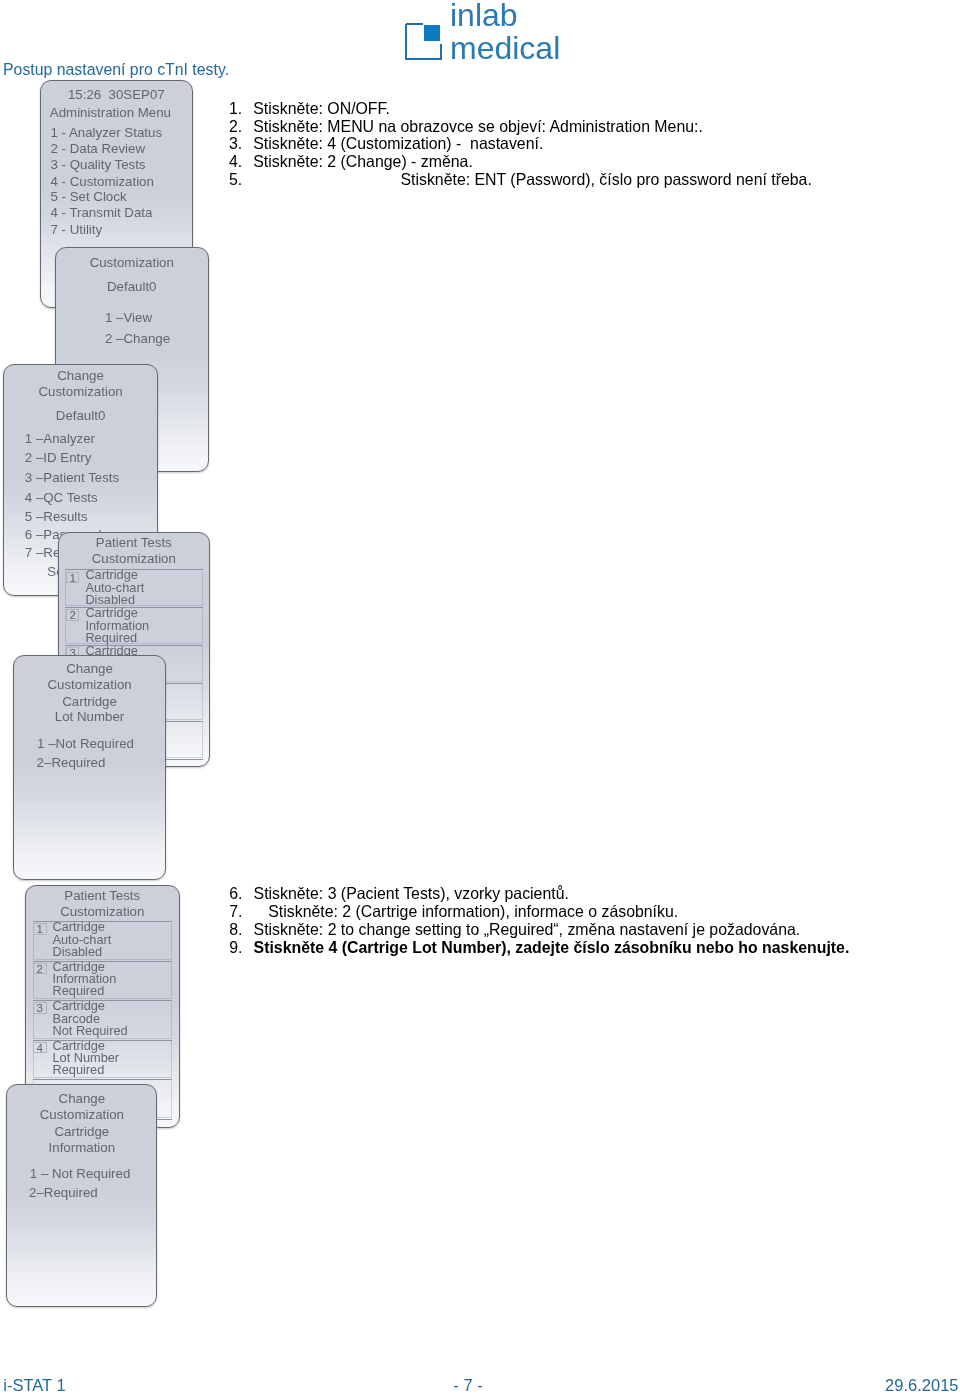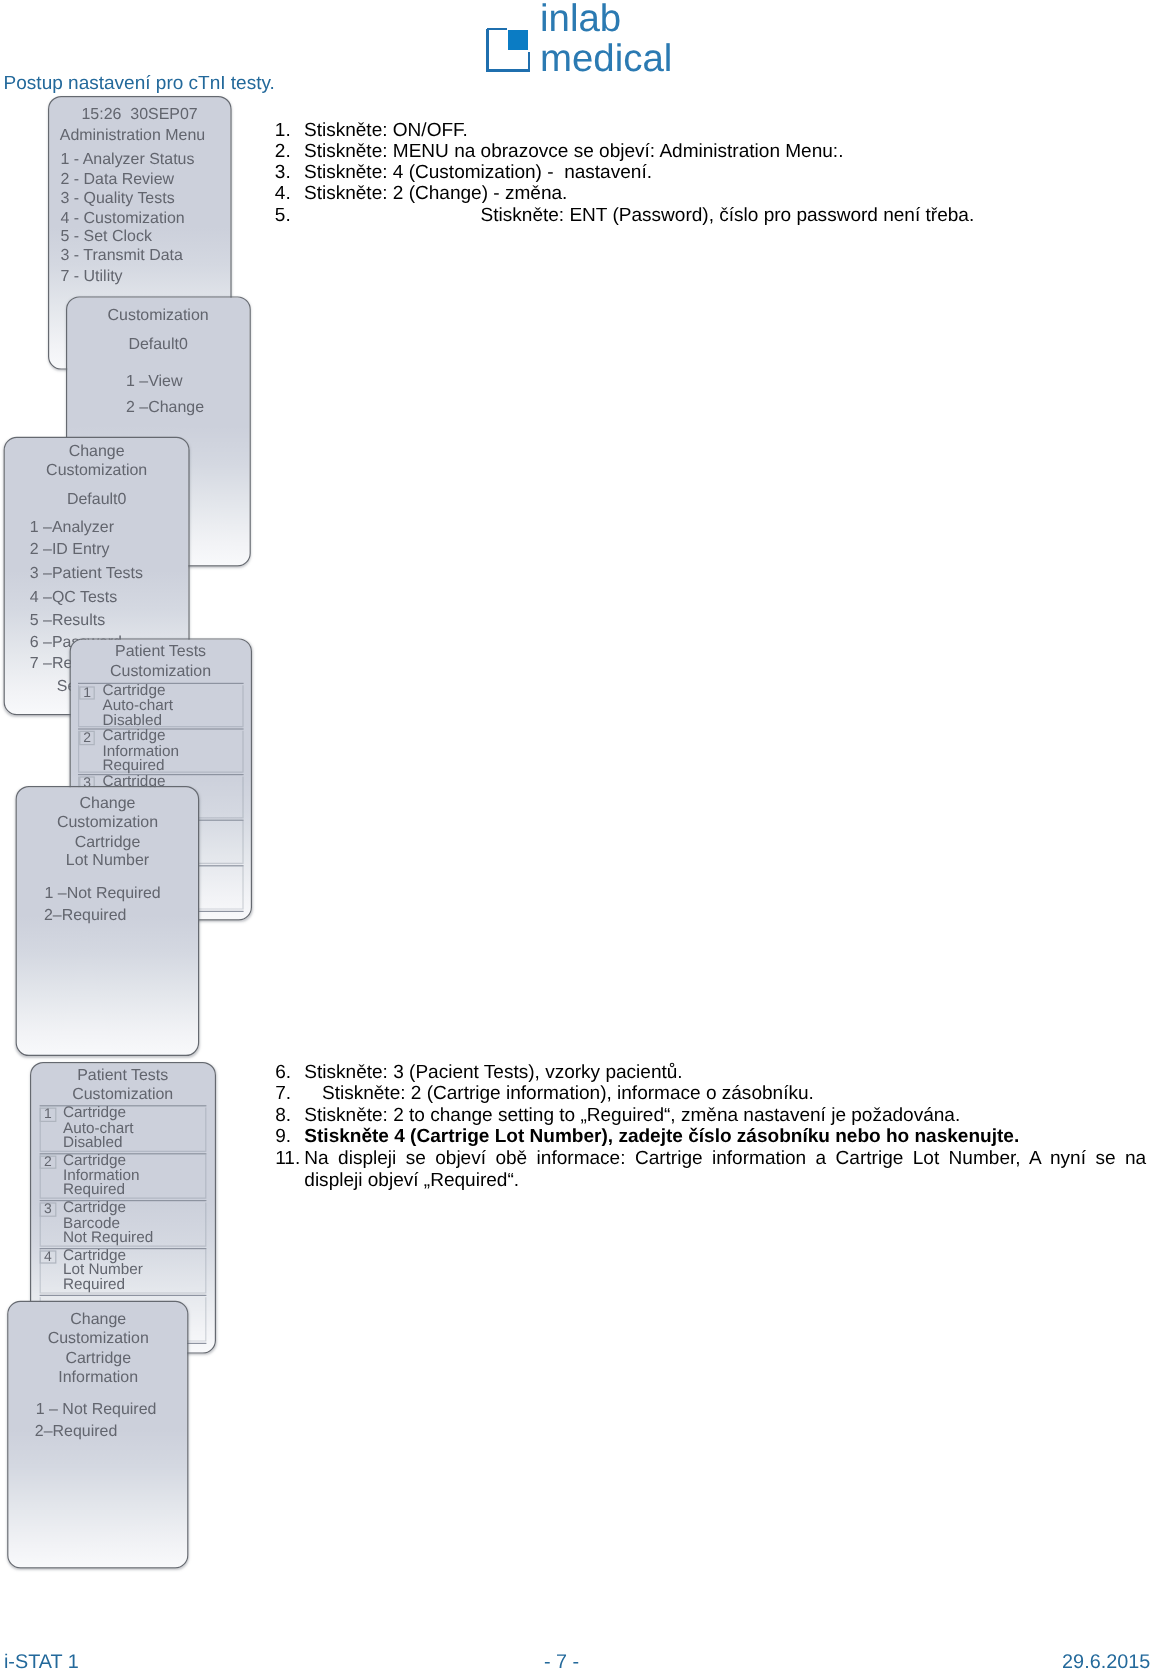--- a/index.html
+++ b/index.html
@@ -61,21 +61,21 @@
 
 <div id="screens">
     <div class="lcd" style="left: 40px; top: 80px; width: 151px; height: 225.5px;">
       <div class="ln l" style="top: 7.14px; left: 26.9px;">15:26  30SEP07</div>
       <div class="ln l" style="top: 24.84px; left: 8.8px;">Administration Menu</div>
       <div class="ln l" style="top: 44.84px; left: 9.45px;">1 - Analyzer Status</div>
       <div class="ln l" style="top: 60.94px; left: 9.45px;">2 - Data Review</div>
       <div class="ln l" style="top: 77.04px; left: 9.45px;">3 - Quality Tests</div>
       <div class="ln l" style="top: 93.74px; left: 9.45px;">4 - Customization</div>
       <div class="ln l" style="top: 109.34px; left: 9.45px;">5 - Set Clock</div>
-      <div class="ln l" style="top: 125.44px; left: 9.45px;">3 - Transmit Data</div>
+      <div class="ln l" style="top: 125.44px; left: 9.45px;">4 - Transmit Data</div>
       <div class="ln l" style="top: 141.54px; left: 9.45px;">7 - Utility</div>
     </div>
     <div class="lcd" style="left: 55px; top: 246.5px; width: 151.5px; height: 223.8px;">
       <div class="ln" style="top: 8.84px;">Customization</div>
       <div class="ln" style="top: 32.54px;">Default0</div>
       <div class="ln l" style="top: 63.64px; left: 49px;">1 –View</div>
       <div class="ln l" style="top: 84.54px; left: 49px;">2 –Change</div>
     </div>
     <div class="lcd" style="left: 3.3px; top: 364px; width: 152.5px; height: 230px;">
       <div class="ln" style="top: 3.94px;">Change</div>
@@ -212,21 +212,17 @@
       <span class="txt" style="margin-left: 39px; line-height: 18.05px;">Stiskněte: 2 (Cartrige information), informace o zásobníku.</span>
     </div>
     <div class="row" style="position: relative; min-height: 18.05px;">
       <span class="num" style="line-height: 18.05px;">8.</span>
       <span class="txt" style="margin-left: 24.3px; line-height: 18.05px;">Stiskněte: 2 to change setting to „Reguired“, změna nastavení je požadována.</span>
     </div>
     <div class="row" style="position: relative; min-height: 18.05px;">
       <span class="num" style="line-height: 18.05px;">9.</span>
       <span class="txt" style="margin-left: 24.3px; line-height: 18.05px; font-weight: bold;">Stiskněte 4 (Cartrige Lot Number), zadejte číslo zásobníku nebo ho naskenujte.</span>
     </div>
-    <div class="row just" style="position: relative; min-height: 18.05px;">
-      <span class="num" style="line-height: 18.05px;">11.</span>
-      <span class="txt" style="margin-left: 24.3px; line-height: 18.05px; text-align: justify; text-align-last: left; width: 701.5px;">Na displeji se objeví obě informace: Cartrige information a Cartrige Lot Number, A nyní se na displeji objeví „Required“.</span>
-    </div>
   </div>
 
 <div class="foot" id="foot-left">i-STAT 1</div>
 <div class="foot" id="foot-center">- 7 -</div>
 <div class="foot" id="foot-right">29.6.2015</div>
 
 </body></html>

